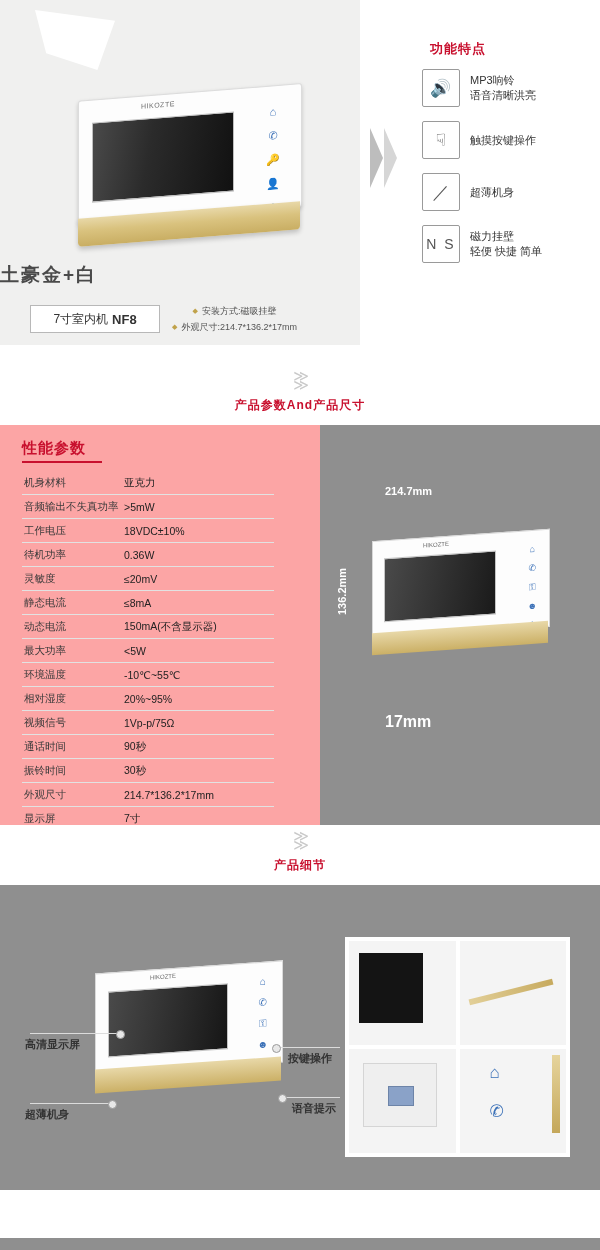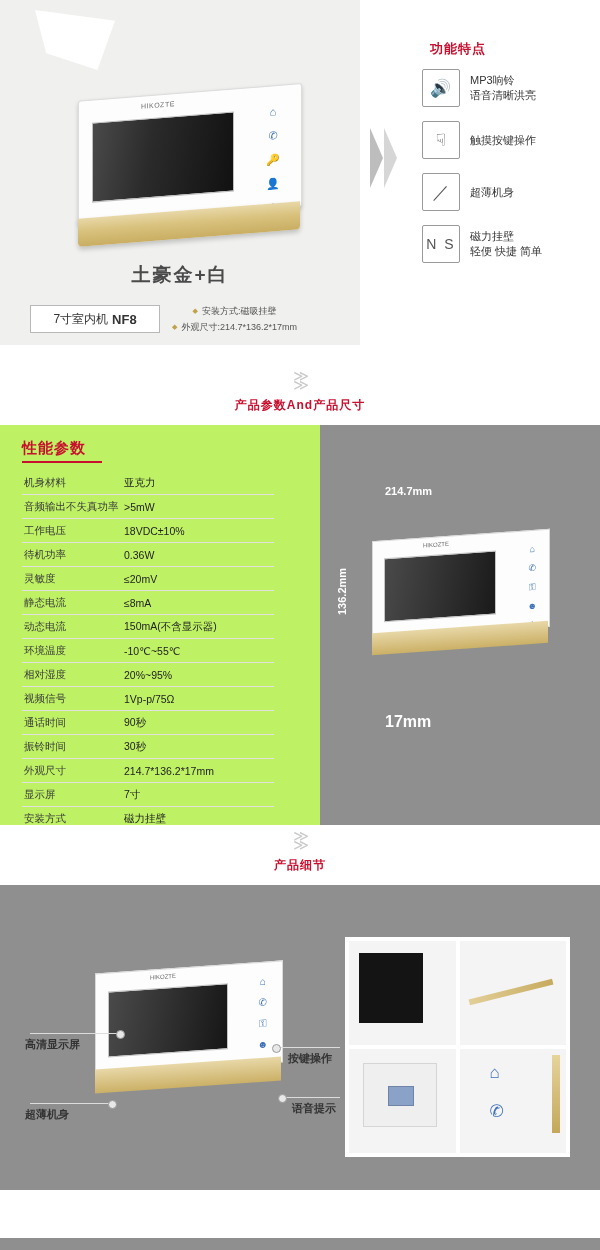--- a/index.html
+++ b/index.html
@@ -49,21 +49,21 @@
   .dev-icons{position:absolute;right:16px;top:20px;width:24px;display:flex;flex-direction:column;gap:13px;align-items:center;}
   .dev-icons span{font-size:11px;color:#3d72b8;line-height:1;}
 
   
   .bar-deco{position:absolute;left:370px;top:128px;width:40px;height:60px;}
   .bar-deco i{position:absolute;top:0;width:0;height:0;border-top:30px solid transparent;border-bottom:30px solid transparent;border-left:13px solid #bdbdbd;}
   .bar-deco i:nth-child(1){left:0;}
   .bar-deco i:nth-child(2){left:14px;border-left-color:#d6d6d6;}
 
   .hero-title{
-    position:absolute;left:0;top:262px;width:360px;text-align:center;
+    position:absolute;left:0;top:262px;width:360px;
     font-size:19px;font-weight:bold;color:#4a4a4a;letter-spacing:2px;
   }
   .model-box{
     position:absolute;left:30px;top:305px;width:128px;height:26px;
     border:1px solid #b8b8b8;background:#fff;
     display:flex;align-items:center;justify-content:center;gap:4px;
     font-size:12px;color:#333;
   }
   .model-box .mdl{font-weight:bold;font-size:13px;}
   .hero-specs{position:absolute;left:172px;top:303px;font-size:9px;color:#555;line-height:15px;text-align:center;}
@@ -81,21 +81,21 @@
   .feat-txt{font-size:11px;color:#333;line-height:15px;}
   .feat-txt b{font-weight:normal;display:block;}
 
   
   .divider{width:600px;height:60px;position:relative;background:#fff;}
   .chev{position:absolute;left:50%;transform:translateX(-50%);top:6px;color:#c9c9c9;font-size:15px;letter-spacing:-2px;line-height:9px;text-align:center;}
   .div-label{position:absolute;left:0;top:32px;width:600px;text-align:center;font-size:12px;font-weight:bold;color:#c8102e;letter-spacing:1px;}
 
   
   .sec-params{position:relative;width:600px;height:400px;}
-  .param-left{position:absolute;left:0;top:0;width:320px;height:400px;background:#bef264;}
+  .param-left{position:absolute;left:0;top:0;width:320px;height:400px;background:#fca5a5;}
   .param-title{position:absolute;left:22px;top:14px;font-size:15px;font-weight:bold;color:#c8102e;letter-spacing:1px;}
   .param-title-ul{position:absolute;left:22px;top:36px;width:80px;height:2px;background:#c8102e;}
   table.ptab{position:absolute;left:22px;top:46px;width:252px;border-collapse:collapse;font-size:10.5px;}
   table.ptab td{border-bottom:1px solid #e2e2e2;padding:4.5px 2px;color:#3a3a3a;}
   table.ptab td.k{width:96px;}
   table.ptab td.v{color:#222;}
   .param-right{position:absolute;left:320px;top:0;width:280px;height:400px;background:#8f8f8f;}
   .dim-dev{position:absolute;left:52px;top:110px;width:176px;height:120px;transform:skewY(-4deg);}
   .dim-body{position:absolute;left:0;top:0;width:176px;height:96px;background:#fdfdfd;border:1px solid #d8d8d8;}
   .dim-base{position:absolute;left:0;top:92px;width:176px;height:22px;background:linear-gradient(180deg,#e8d8a8,#cbb066);}
@@ -238,20 +238,24 @@
             </tr>
         <tr>
               <td class="k">静态电流</td>
               <td class="v">≤8mA</td>
             </tr>
         <tr>
               <td class="k">动态电流</td>
               <td class="v">150mA(不含显示器)</td>
             </tr>
         <tr>
+              <td class="k">最大功率</td>
+              <td class="v">&lt;5W</td>
+            </tr>
+        <tr>
               <td class="k">环境温度</td>
               <td class="v">-10℃~55℃</td>
             </tr>
         <tr>
               <td class="k">相对湿度</td>
               <td class="v">20%~95%</td>
             </tr>
         <tr>
               <td class="k">视频信号</td>
               <td class="v">1Vp-p/75Ω</td>

